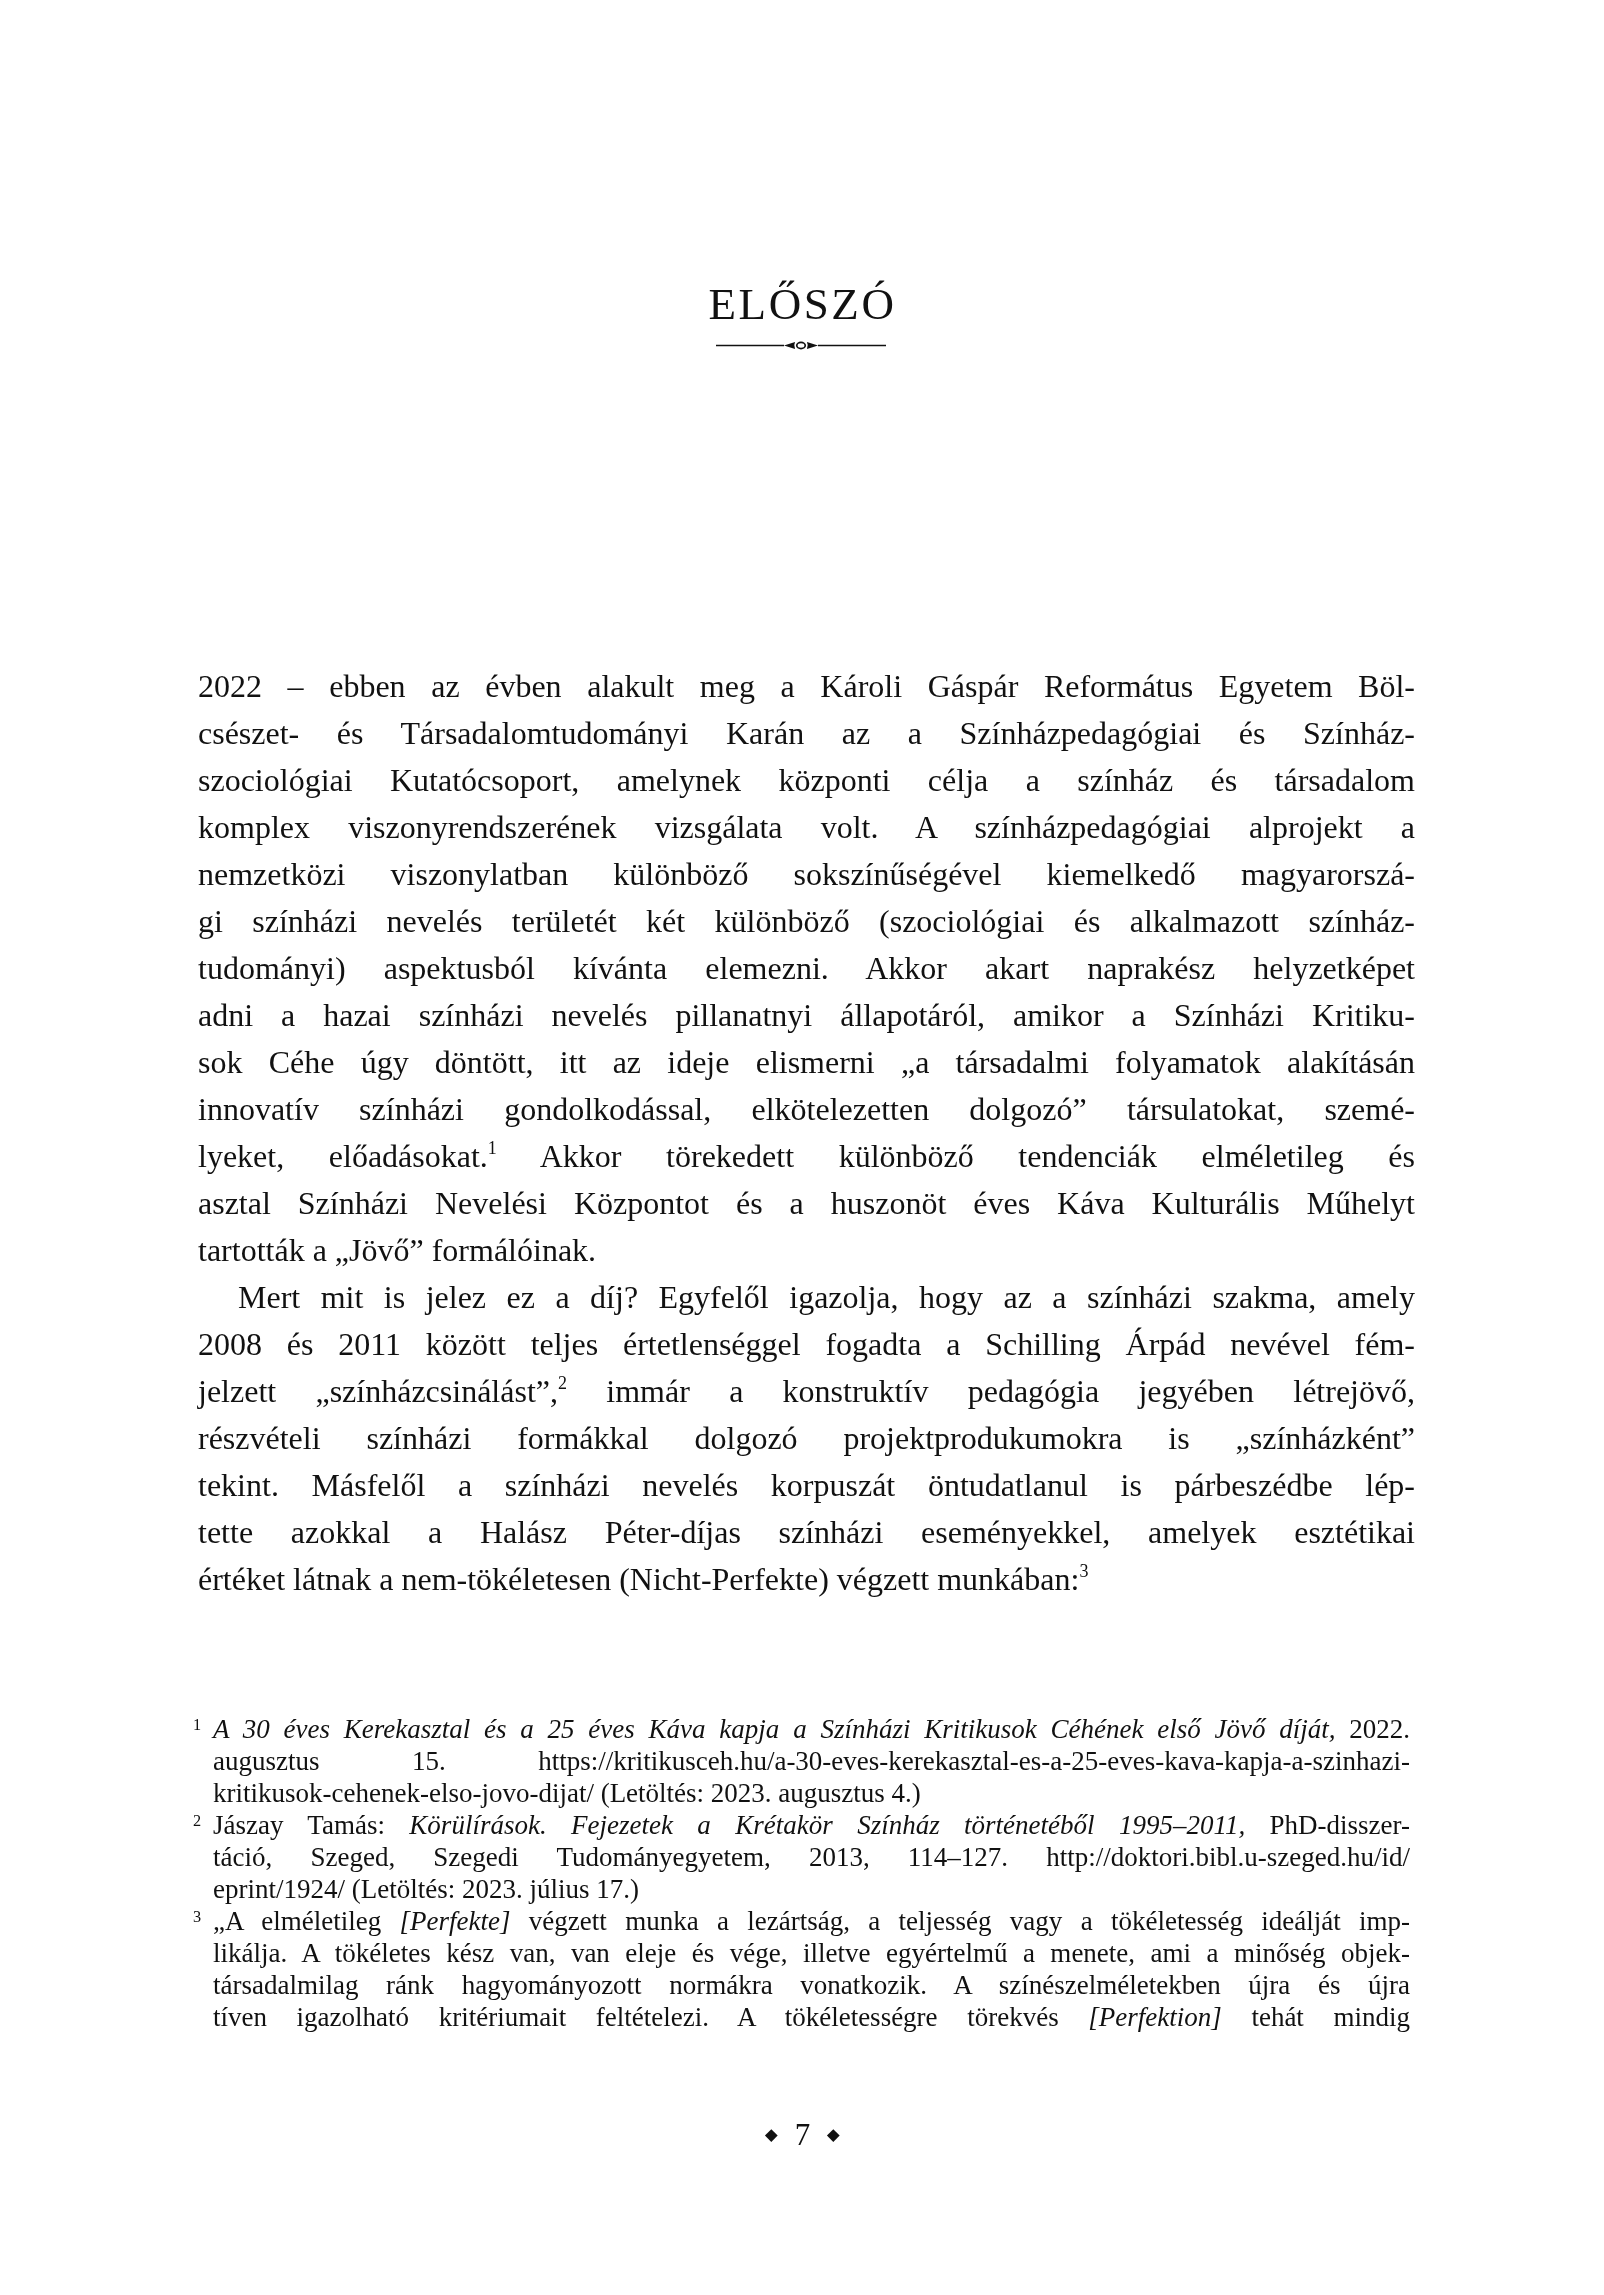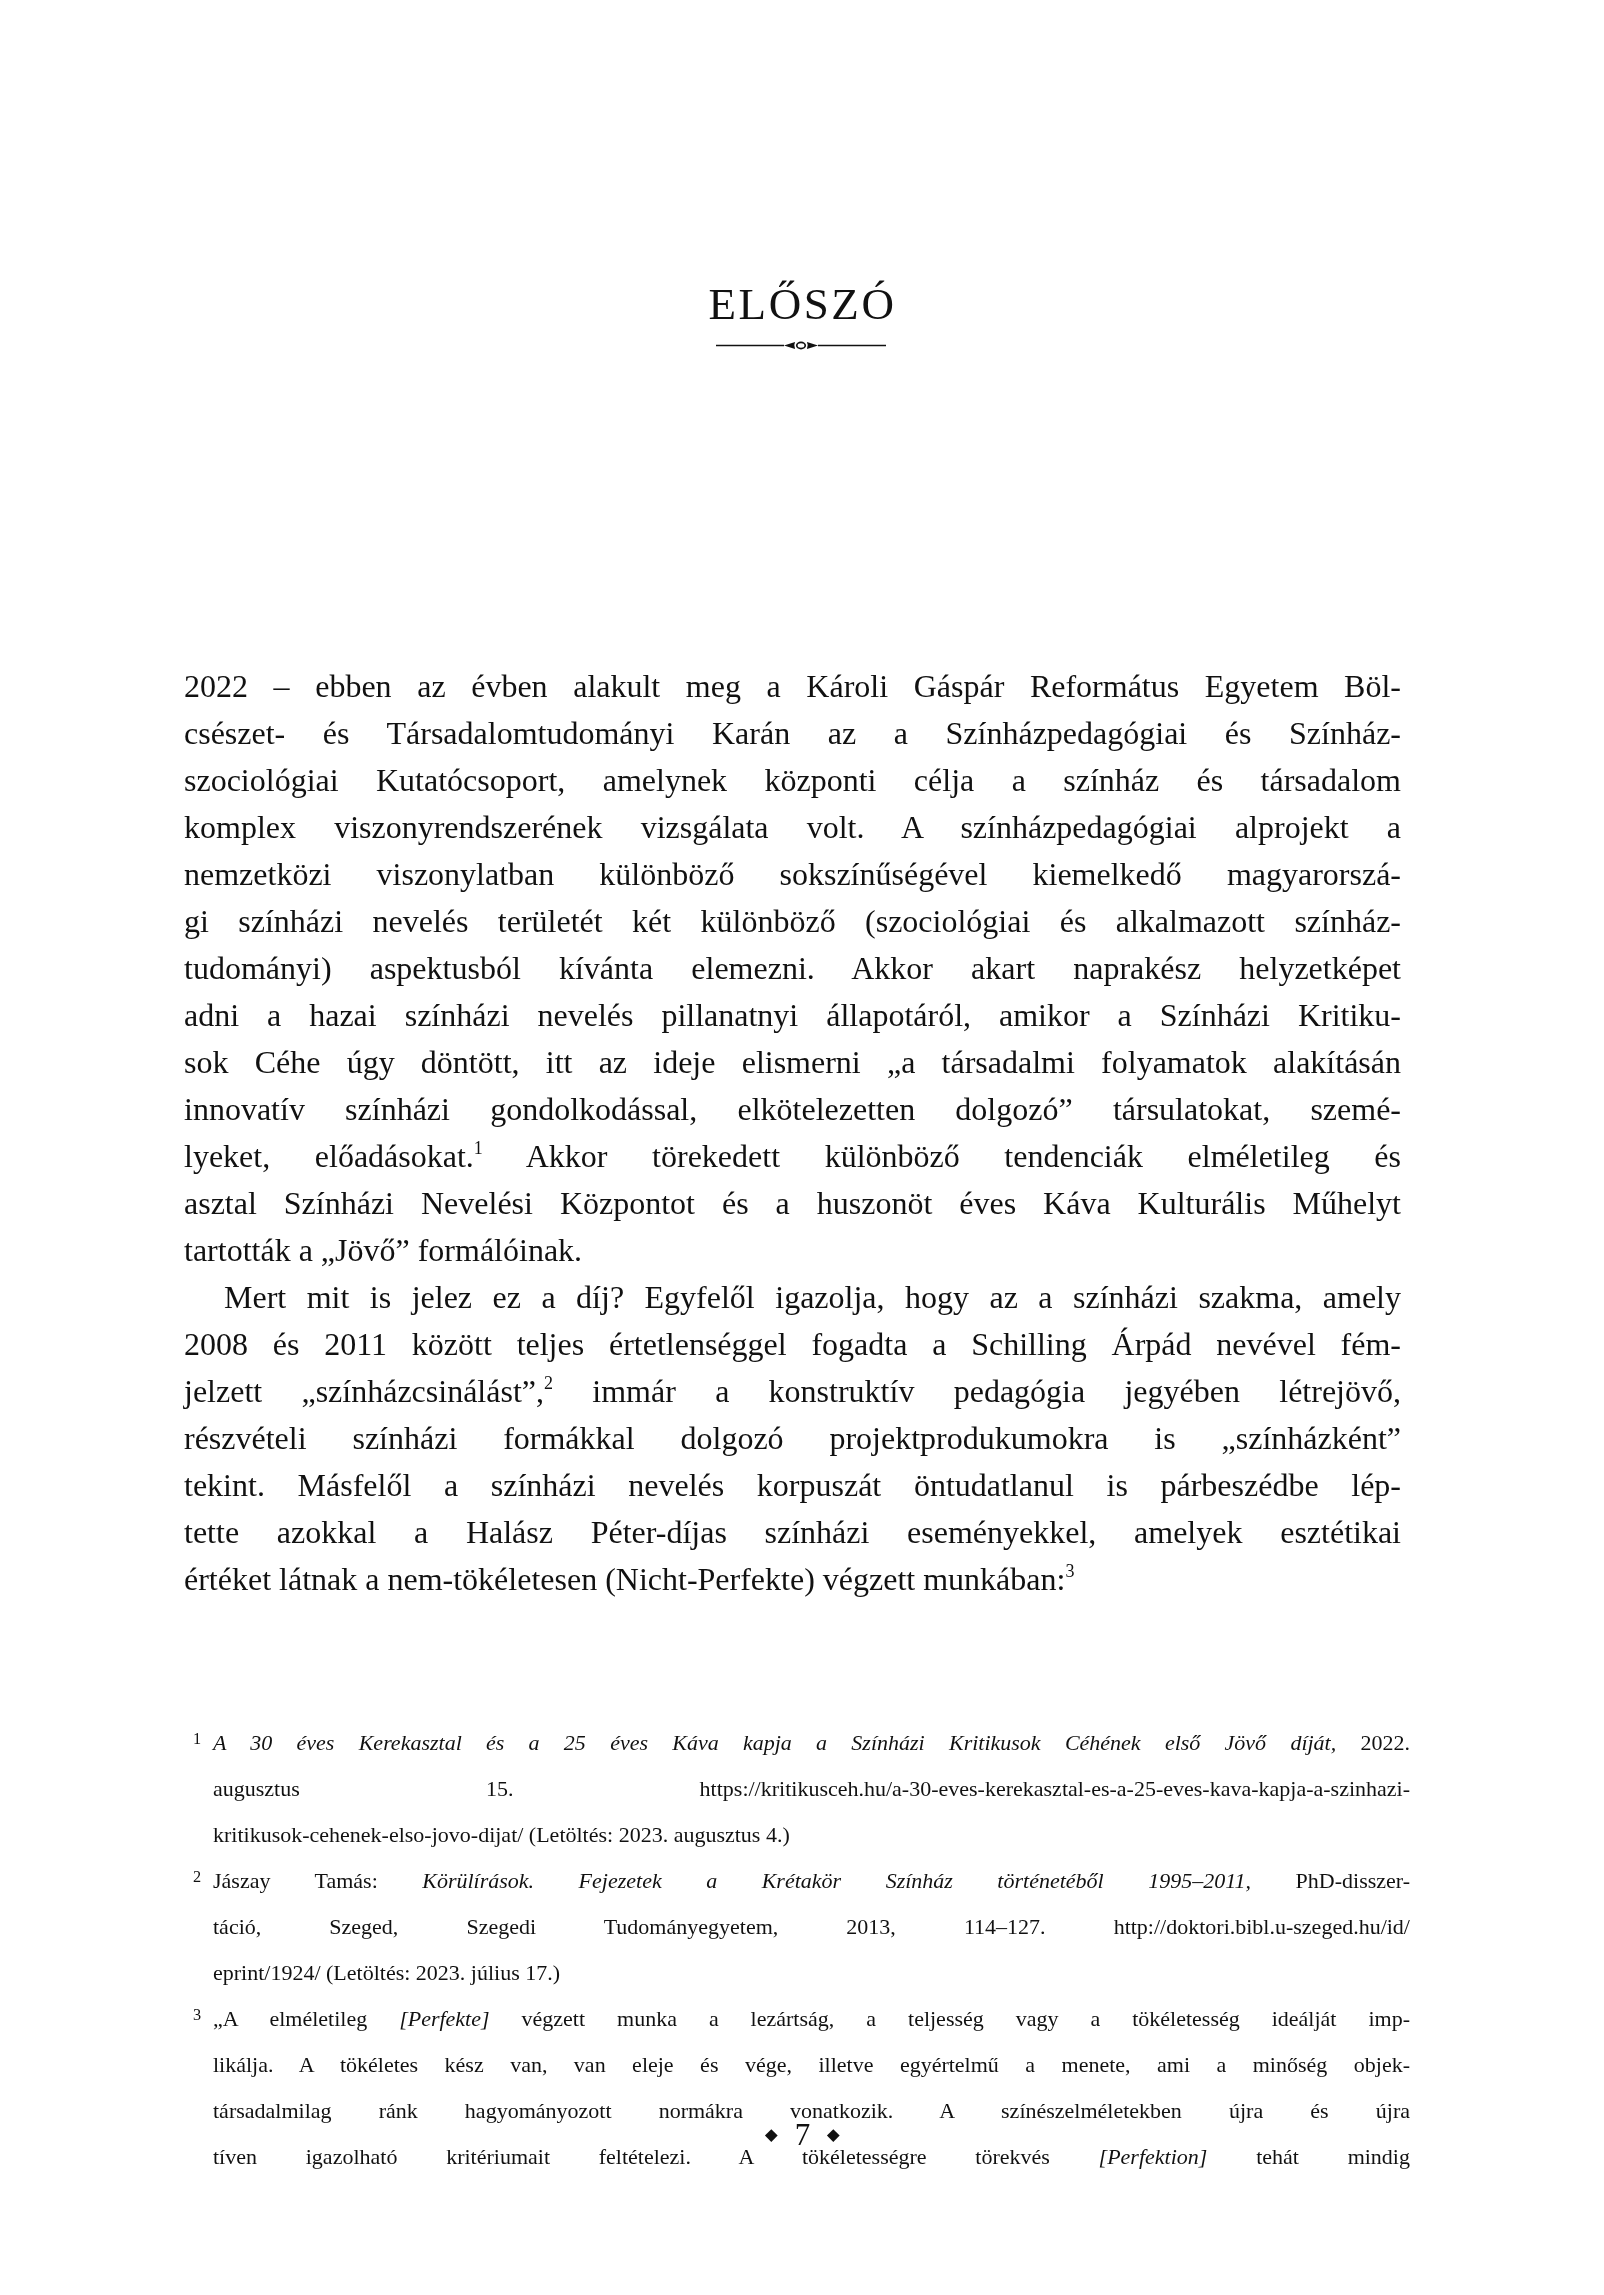--- a/index.html
+++ b/index.html
@@ -6,33 +6,33 @@
   body { width: 1605px; height: 2295px; position: relative; overflow: hidden;
          font-family: "Liberation Serif", "DejaVu Serif", serif; color: #111111; }
   .page { position: absolute; left: 0; top: 0; width: 1605px; height: 1713px; background: #ffffff; }
 
   .title { position: absolute; left: 0; width: 1605px; top: 248px; text-align: center;
            font-size: 45px; letter-spacing: 2.6px; line-height: 52px; font-weight: normal; }
 
   .ornament { position: absolute; left: 715px; top: 337px; width: 172px; height: 17px; }
   .ornament svg { display: block; }
 
-  .body { position: absolute; left: 184px; width: 1217px; top: 663px; }
+  .body { position: absolute; left: 198px; width: 1217px; top: 663px; }
   .line { display: block; font-size: 32px; line-height: 47px; height: 47px;
           white-space: nowrap; text-align: justify; text-align-last: justify; overflow: visible; }
   .line.last { text-align-last: left; }
   .line.indent { padding-left: 40px; }
   .line .it { }
   sup.fnref { font-size: 18px; line-height: 0; vertical-align: super; position: relative; top: -1.7px; }
 
   .footnotes { position: absolute; left: 193px; width: 1217px; top: 1713px; }
   .fn { position: relative; padding-left: 20px; margin-bottom: 0; }
   .fn-num { position: absolute; left: 0; top: 1.7px; font-size: 16.3px; line-height: 20.6px; }
-  .fline { display: block; font-size: 22px; line-height: 32px; height: 32px; white-space: nowrap;
-           text-align: justify; text-align-last: justify; margin-top: 14px; }
+  .fline { display: block; font-size: 27px; line-height: 32px; height: 32px; white-space: nowrap;
+           text-align: justify; text-align-last: justify; }
   .fline.last { text-align-last: left; }
   .fline .it { font-style: italic; }
 
   .pagenum { position: absolute; left: 0; width: 1605px; top: 2116px; text-align: center;
              font-size: 31px; line-height: 38px; }
   .pagenum .dot { display: inline-block; width: 8.6px; height: 8.6px; background: #111111;
                   transform: rotate(45deg); vertical-align: middle; margin: 0 19px; position: relative; top: -2.6px; }
 </style>
 </head>
 <body>

